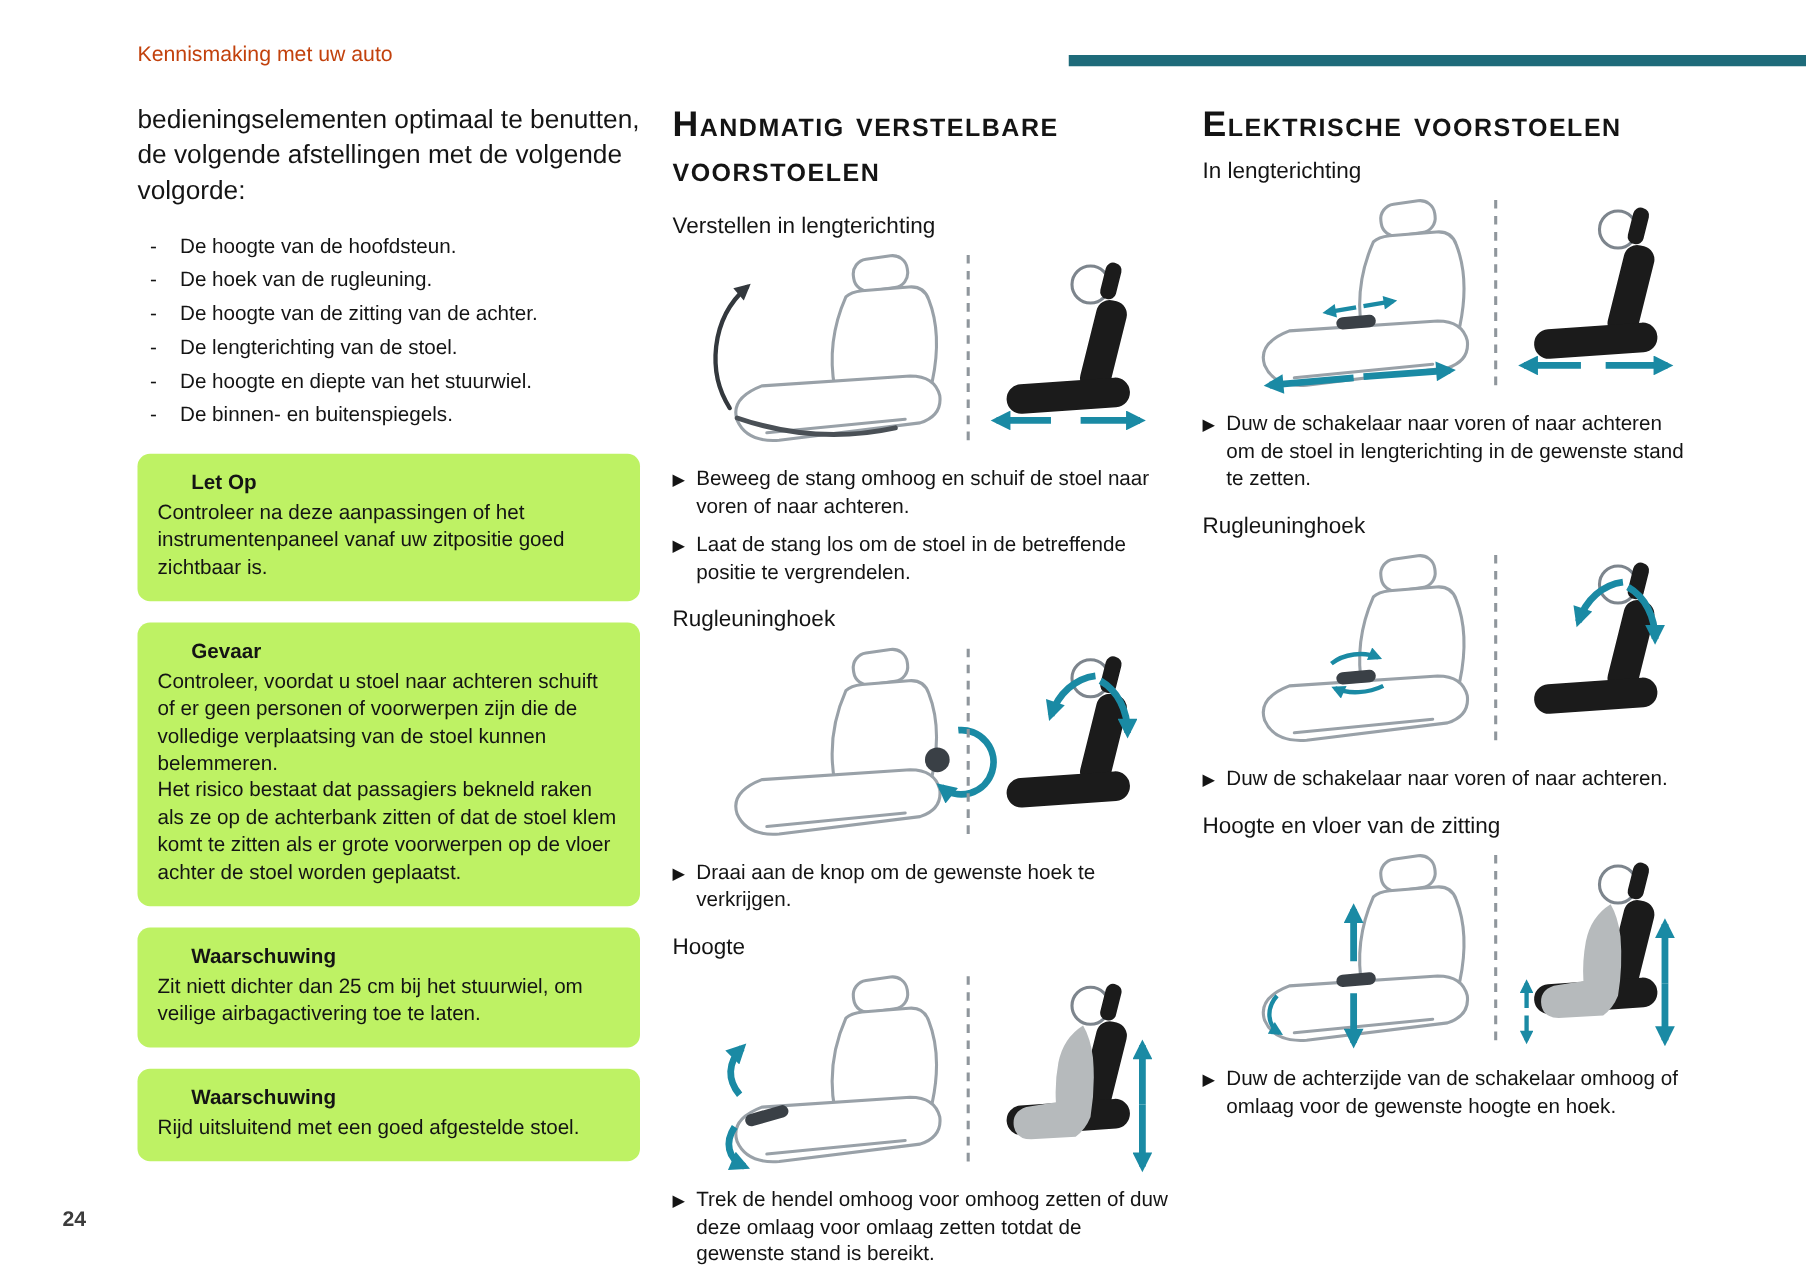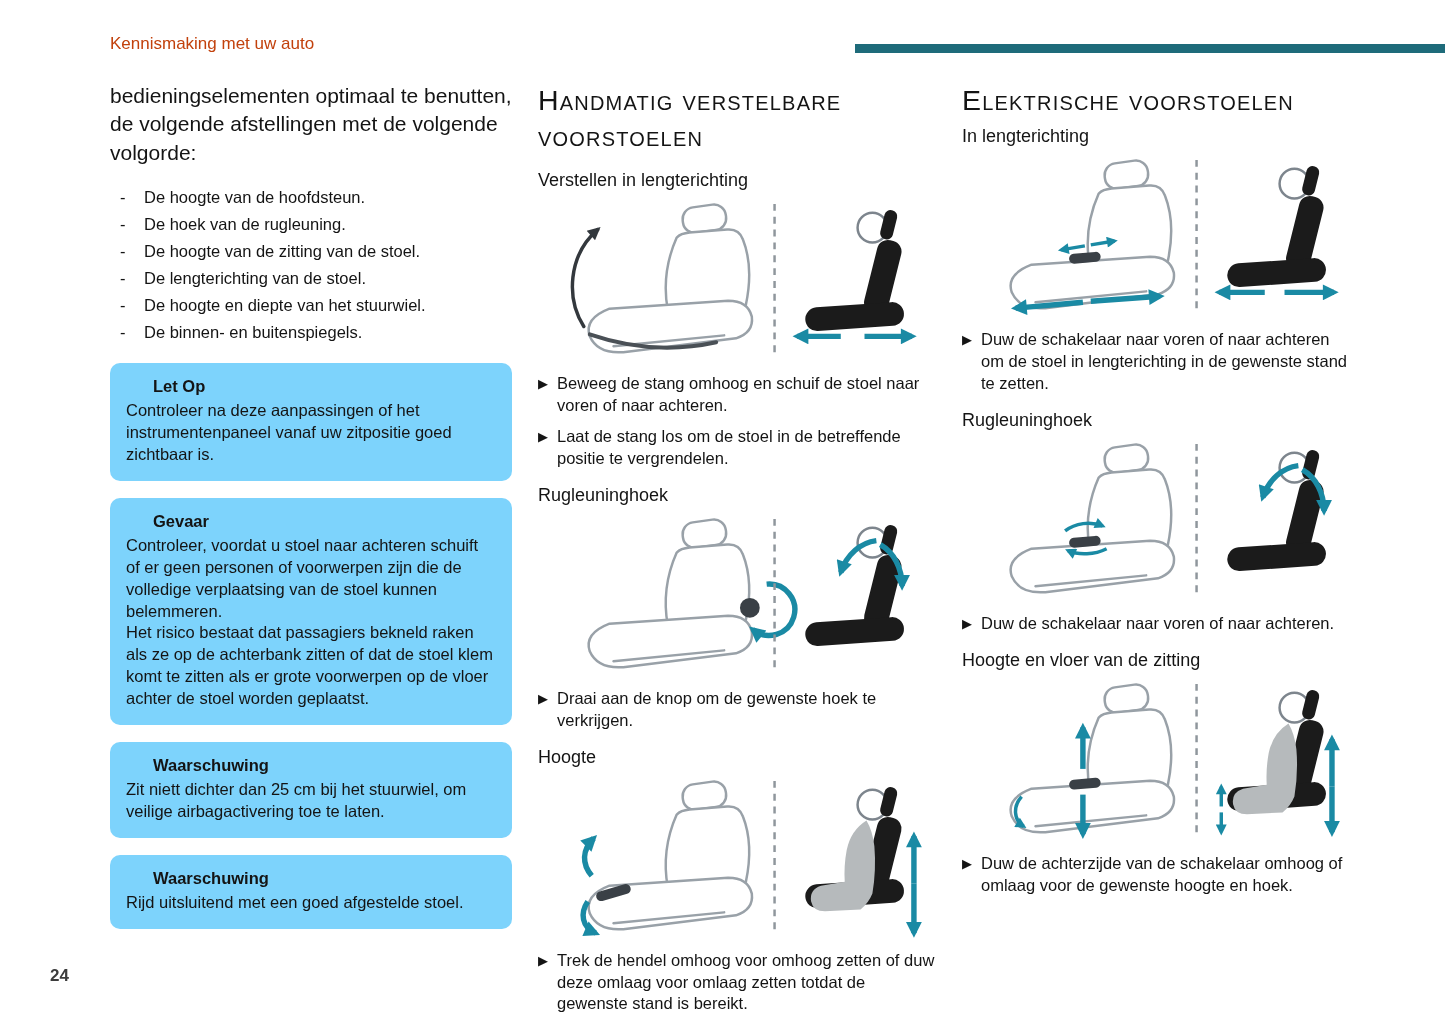--- a/index.html
+++ b/index.html
@@ -11,27 +11,27 @@
   .header-title{position:absolute;left:110px;top:34px;font-size:17px;color:#c2410c}
   .header-bar{position:absolute;left:855px;top:44px;width:590px;height:9px;background:#1e6b7a}
   .col{position:absolute;top:82px}
   .col-left{left:110px;width:402px}
   .col-mid{left:538px;width:398px}
   .col-right{left:962px;width:394px}
   p.intro{font-size:21px;line-height:1.35}
   .dash-list{margin:17px 0 6px}
   .li{display:flex;font-size:16.5px;line-height:27px}
   .li .dash{width:34px;padding-left:10px;flex:0 0 auto}
-  .gbox{background:#7dd3fc;border-radius:10px;padding:13px 16px 15px;margin-top:17px;font-size:16.5px;line-height:1.33}
+  .gbox{background:#bef264;border-radius:10px;padding:13px 16px 15px;margin-top:17px;font-size:16.5px;line-height:1.33}
   .excl{float:left;width:12px;margin:3px 13px 2px 2px}
   .excl .bar{width:11px;height:21px;background:#cf2030;border-radius:6px 6px 2px 2px}
   .excl .dot{width:11px;height:8px;background:#cf2030;border-radius:2px;margin-top:3px}
   .btitle{font-weight:bold;display:block;margin-bottom:2px}
   .para{display:block}
-  .colhead{font-variant:small-caps;font-weight:normal;font-size:28.5px;letter-spacing:1.2px;line-height:1.28;margin-bottom:6px}
+  .colhead{font-variant:small-caps;font-weight:bold;font-size:28.5px;letter-spacing:1.2px;line-height:1.28;margin-bottom:6px}
   .subhead{font-size:18px;font-weight:normal;margin:15px 0 5px}
   .col-right .subhead.first{margin-top:8px}
   .figure{width:100%;height:170px;margin:3px 0 7px}
   .figure svg{width:100%;height:100%;display:block}
   .bullet{display:flex;gap:9px;font-size:16.5px;line-height:1.33;margin:0 0 9px}
   .bullet .tri{font-size:13px;line-height:1.65;flex:0 0 auto}
   .pagenum{position:absolute;left:50px;top:966px;font-size:17px;font-weight:bold;color:#3c3c3c}
   
   .divider{stroke:#8f969c;stroke-width:2.5;stroke-dasharray:7 6}
   .aT{stroke:#1a8aa4;stroke-width:5.5;fill:none;stroke-linecap:butt}
@@ -82,21 +82,21 @@
     <div class="li">
         <span class="dash">-</span>
         <span>De hoogte van de hoofdsteun.</span>
       </div>
     <div class="li">
         <span class="dash">-</span>
         <span>De hoek van de rugleuning.</span>
       </div>
     <div class="li">
         <span class="dash">-</span>
-        <span>De hoogte van de zitting van de stoel.</span>
+        <span>De hoogte van de zitting van de achter.</span>
       </div>
     <div class="li">
         <span class="dash">-</span>
         <span>De lengterichting van de stoel.</span>
       </div>
     <div class="li">
         <span class="dash">-</span>
         <span>De hoogte en diepte van het stuurwiel.</span>
       </div>
     <div class="li">

